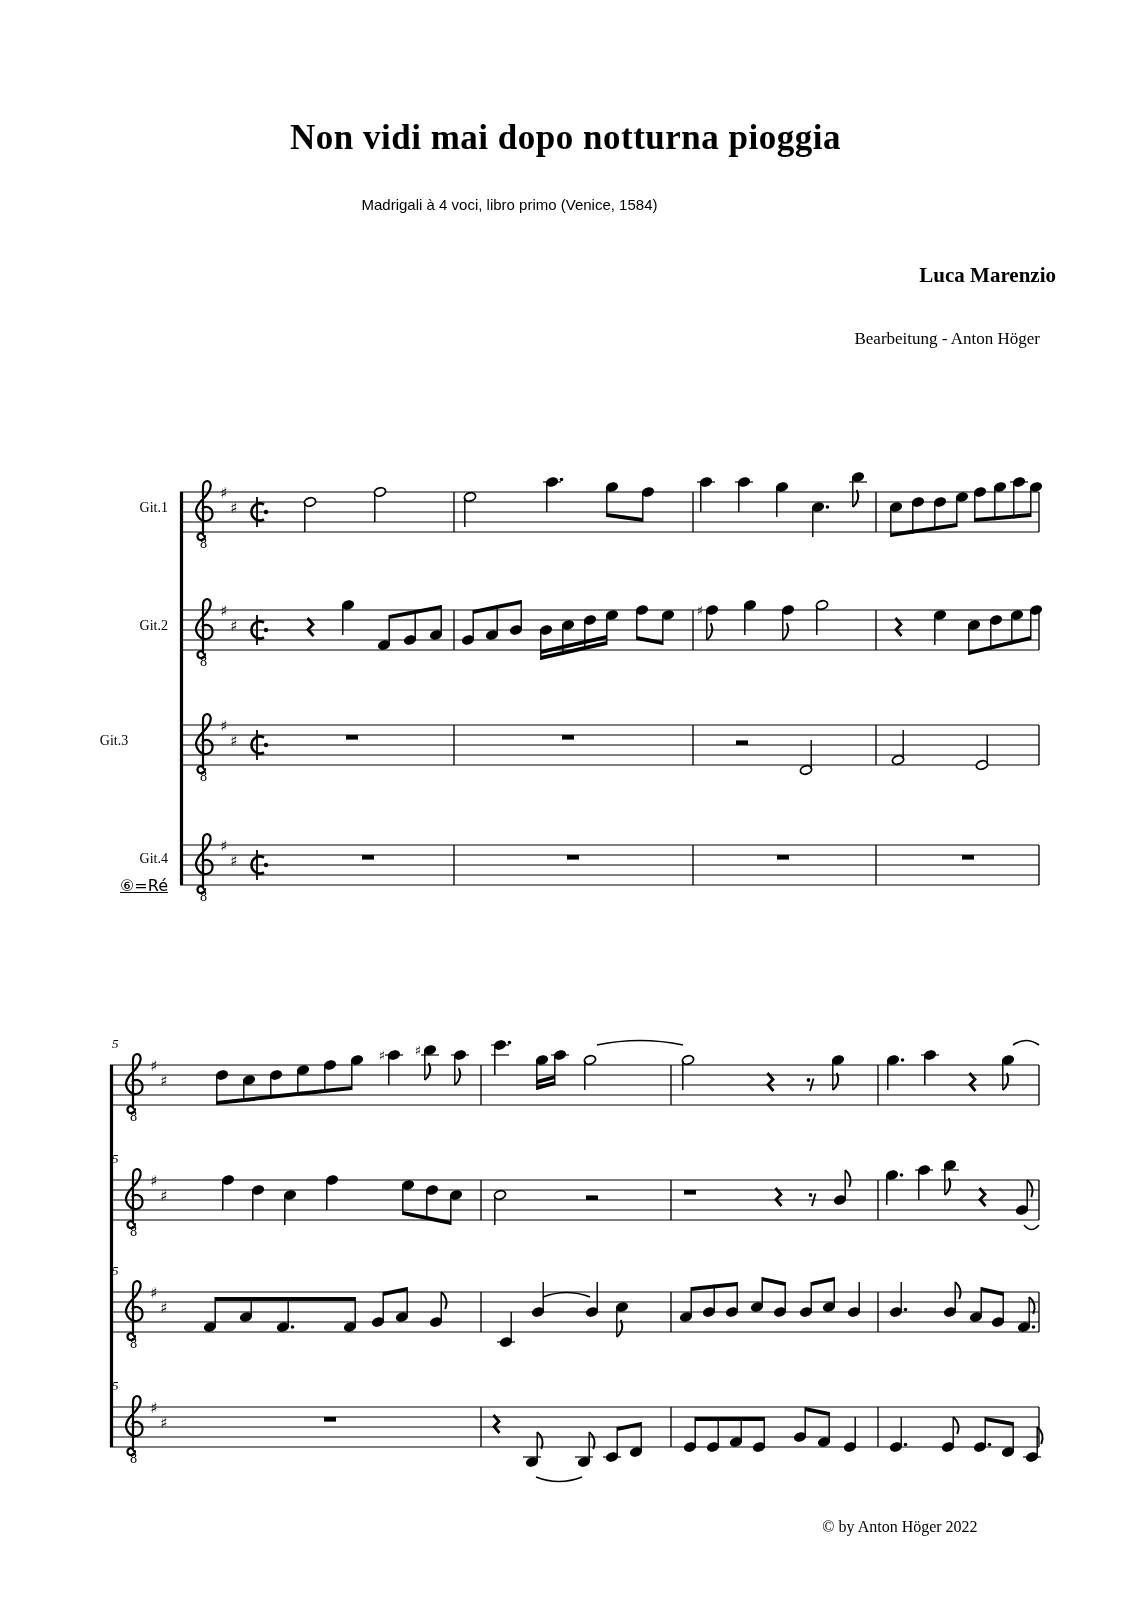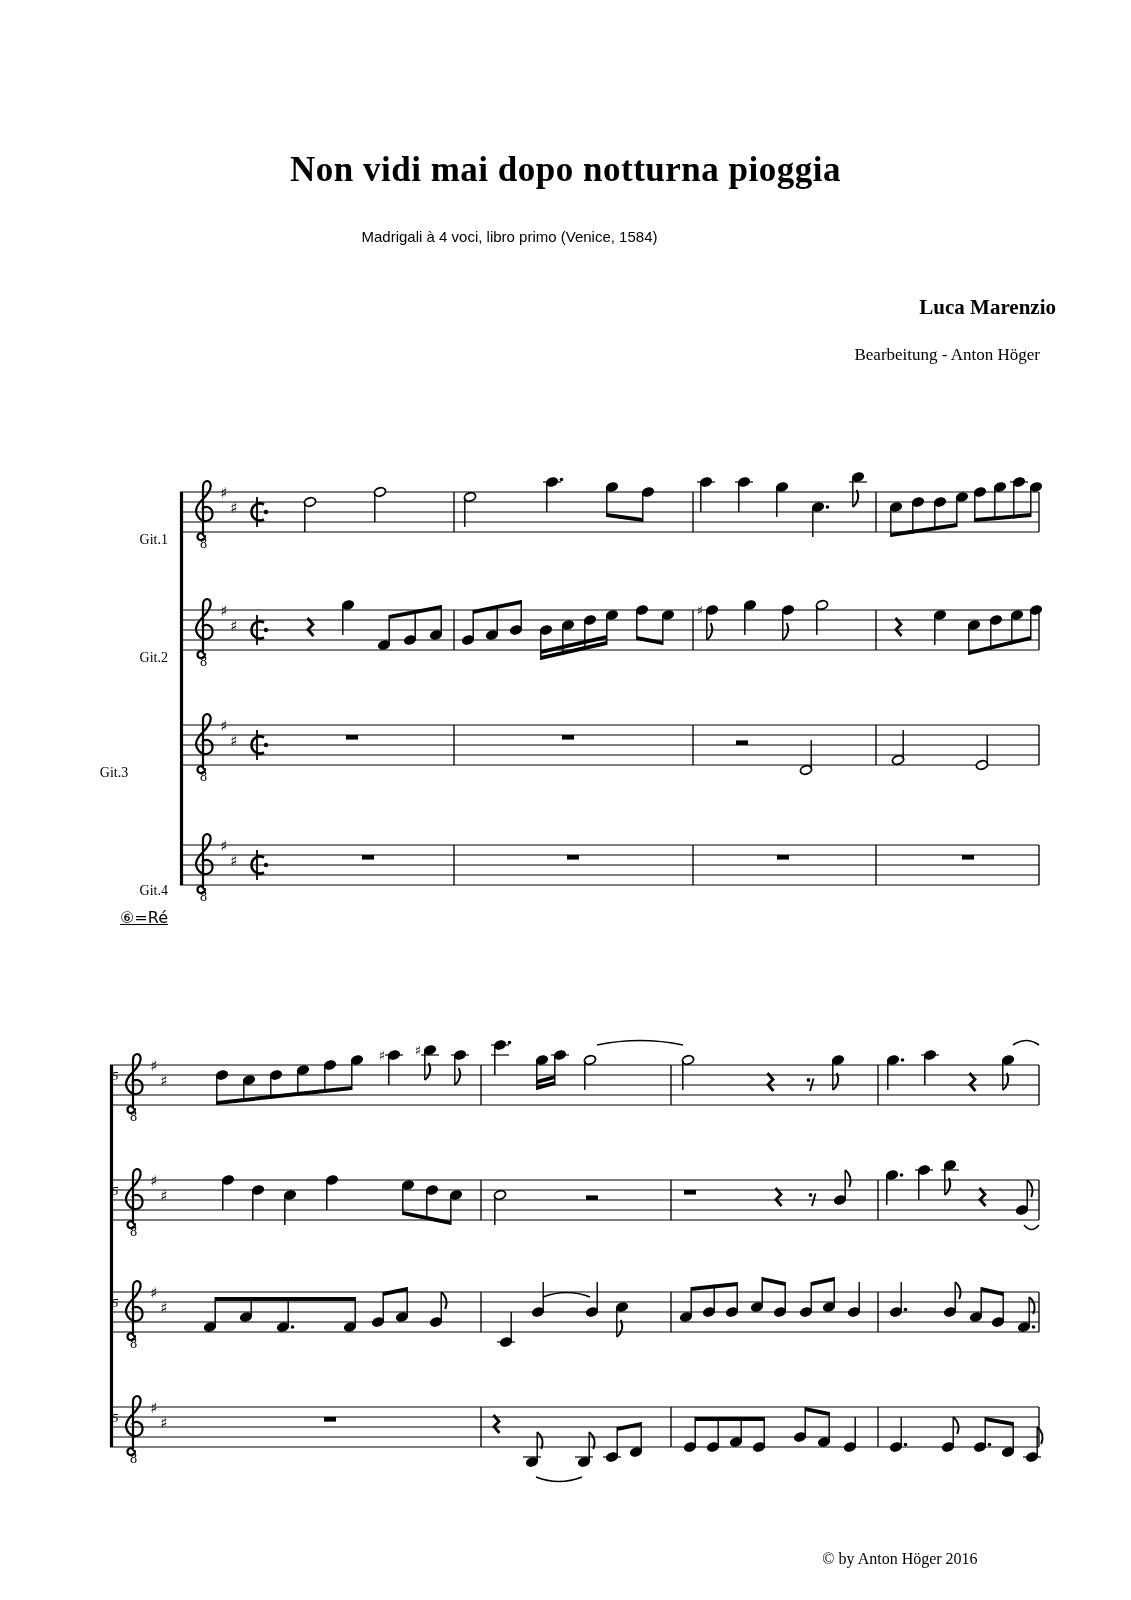--- a/index.html
+++ b/index.html
@@ -1,24 +1,24 @@
 <!DOCTYPE html>
 <html><head>
 <meta charset="utf-8">
 <style>
   html,body{margin:0;padding:0;}
   body{
     width:1131px;height:1600px;position:relative;background:#ffffff;
     font-family:"Liberation Serif", serif;color:#000;overflow:hidden;
   }
-  .abs{position:absolute;margin-top:32px;}
+  .abs{position:absolute;}
   .title{top:118px;left:0;width:1131px;text-align:center;font-size:35px;font-weight:bold;letter-spacing:0.5px;}
   .subtitle{top:196px;left:0;width:1019px;text-align:center;font-size:15px;font-family:"Liberation Sans", sans-serif;}
   .composer{top:263px;left:0;width:1040px;text-align:right;font-size:21px;font-weight:bold;padding-left:16px;}
-  .arranger{top:313px;left:0;width:1040px;text-align:right;font-size:17px;}
+  .arranger{top:329px;left:0;width:1040px;text-align:right;font-size:17px;}
   .footer{top:1518px;left:700px;width:400px;text-align:center;font-size:16px;}
   .stafflabel{width:108px;left:60px;text-align:right;font-size:14px;}
   .tuning{width:108px;left:60px;text-align:right;font-size:16px;font-family:"DejaVu Sans","Liberation Sans",sans-serif;}
   .measurenum{left:112px;width:30px;font-style:italic;font-size:13px;}
   svg{position:absolute;top:0;left:0;}
 </style>
 </head>
 <body>
 
 <div class="abs title">Non vidi mai dopo notturna pioggia</div>
@@ -480,13 +480,13 @@
     <circle cx="989.5" cy="1444.5" r="1.8" fill="#000"></circle>
     <ellipse cx="1008" cy="1452" rx="5.7" ry="4.1" transform="rotate(-18 1008 1452)" fill="#000" stroke="#000" stroke-width="1"></ellipse>
     <line x1="1013.2" y1="1451" x2="1013.2" y2="1422" stroke="#000" stroke-width="1.4"></line>
     <polygon points="985.2,1417 1013.2,1422 1013.2,1426 985.2,1421" fill="#000"></polygon>
     <line x1="1023" y1="1457" x2="1041" y2="1457" stroke="#000" stroke-width="1.2"></line>
     <ellipse cx="1032" cy="1457" rx="5.7" ry="4.1" transform="rotate(-18 1032 1457)" fill="#000" stroke="#000" stroke-width="1"></ellipse>
     <line x1="1037.2" y1="1456" x2="1037.2" y2="1427" stroke="#000" stroke-width="1.4"></line>
     <path d="M 1037.2 1427 C 1043.2 1432 1044.2 1437 1041.2 1444" fill="none" stroke="#000" stroke-width="2"></path>
   </svg>
 
-<div class="abs footer">© by Anton Höger 2016</div>
+<div class="abs footer">© by Anton Höger 2022</div>
 
 </body></html>

